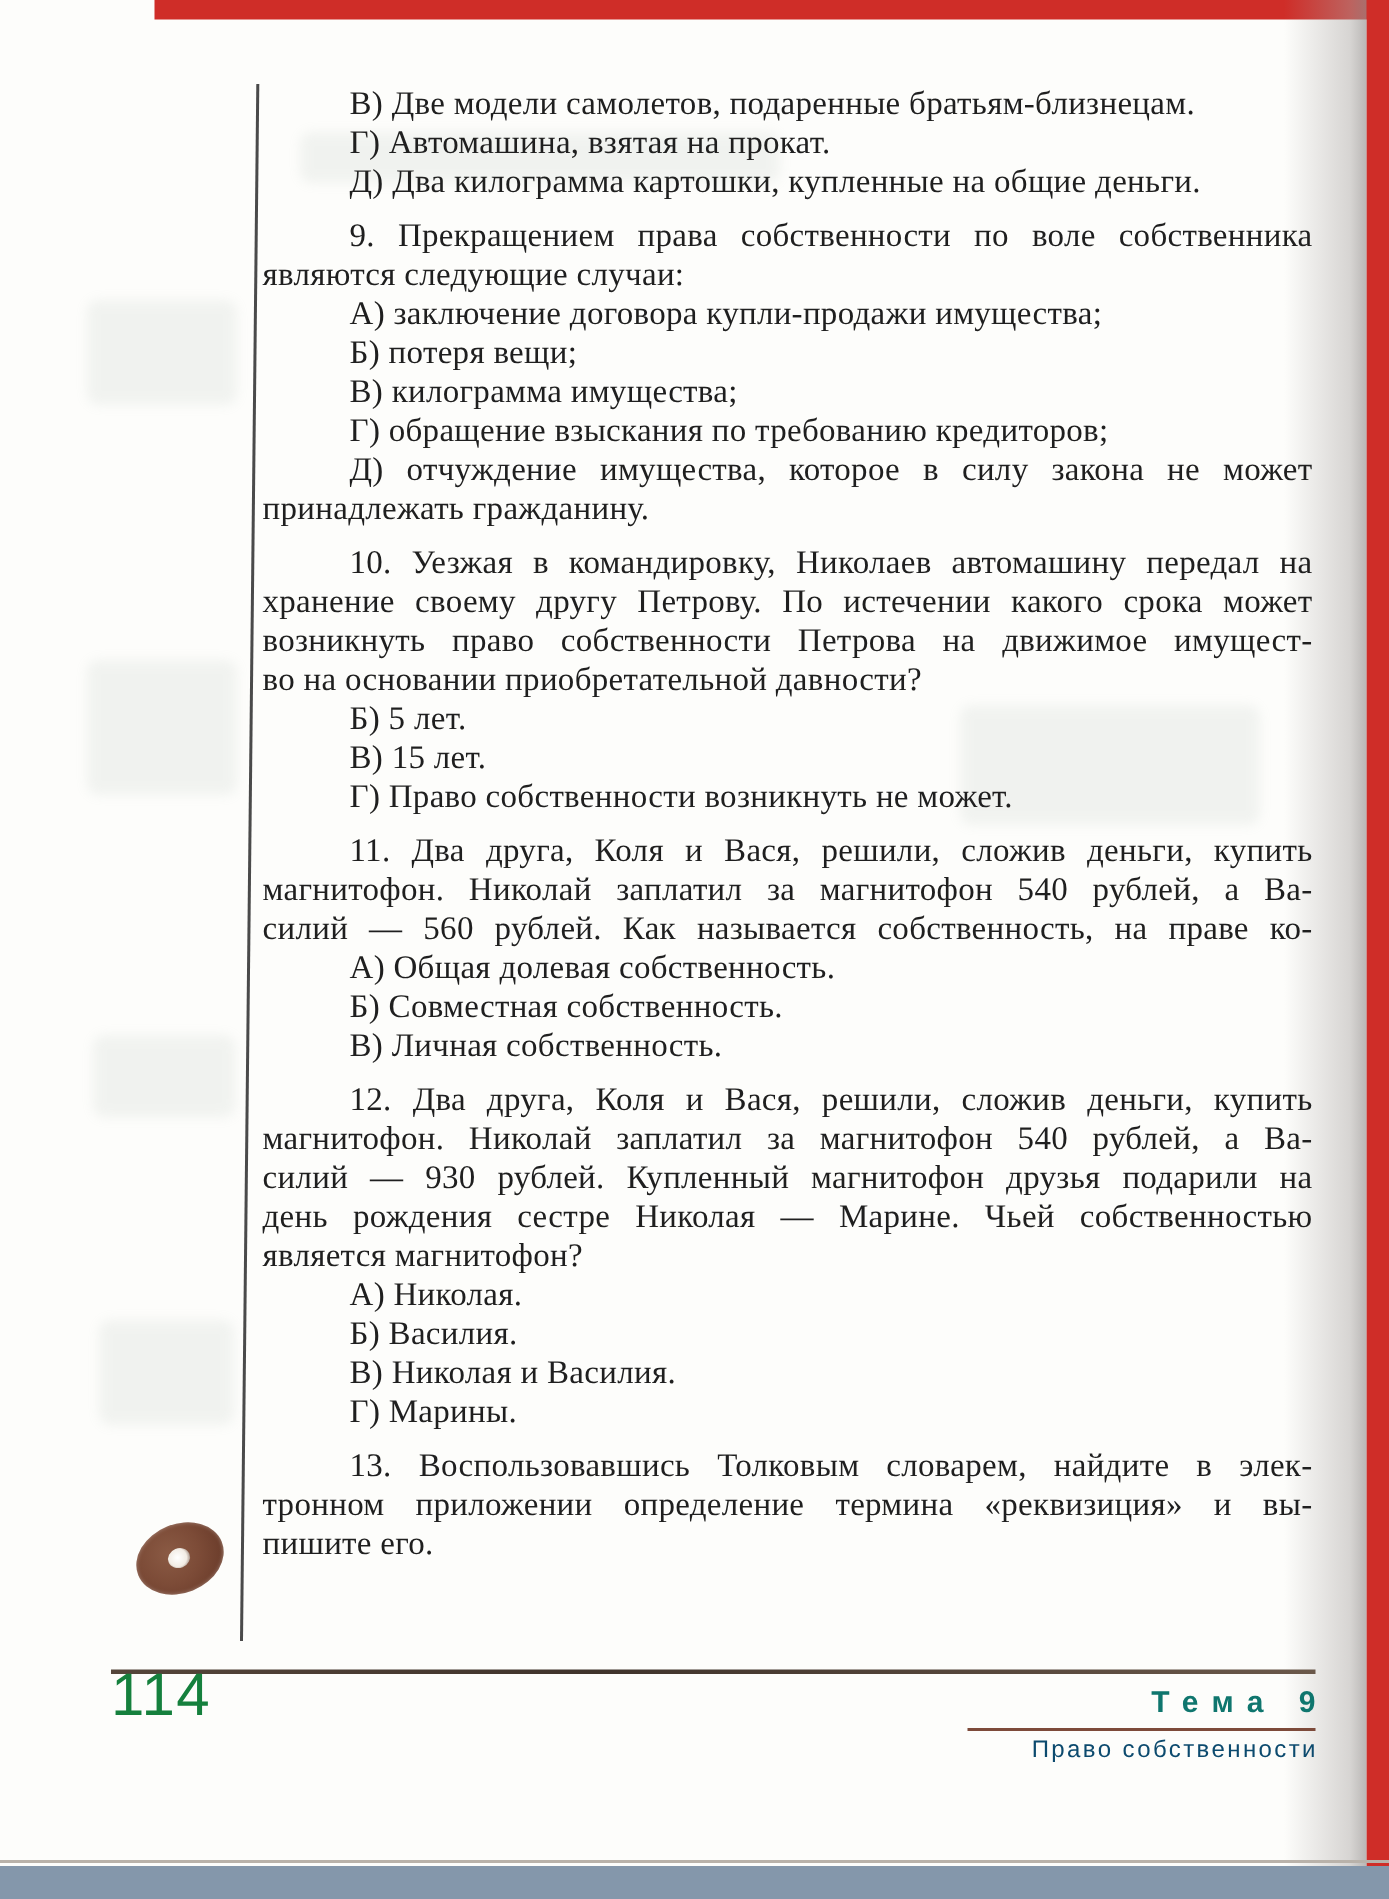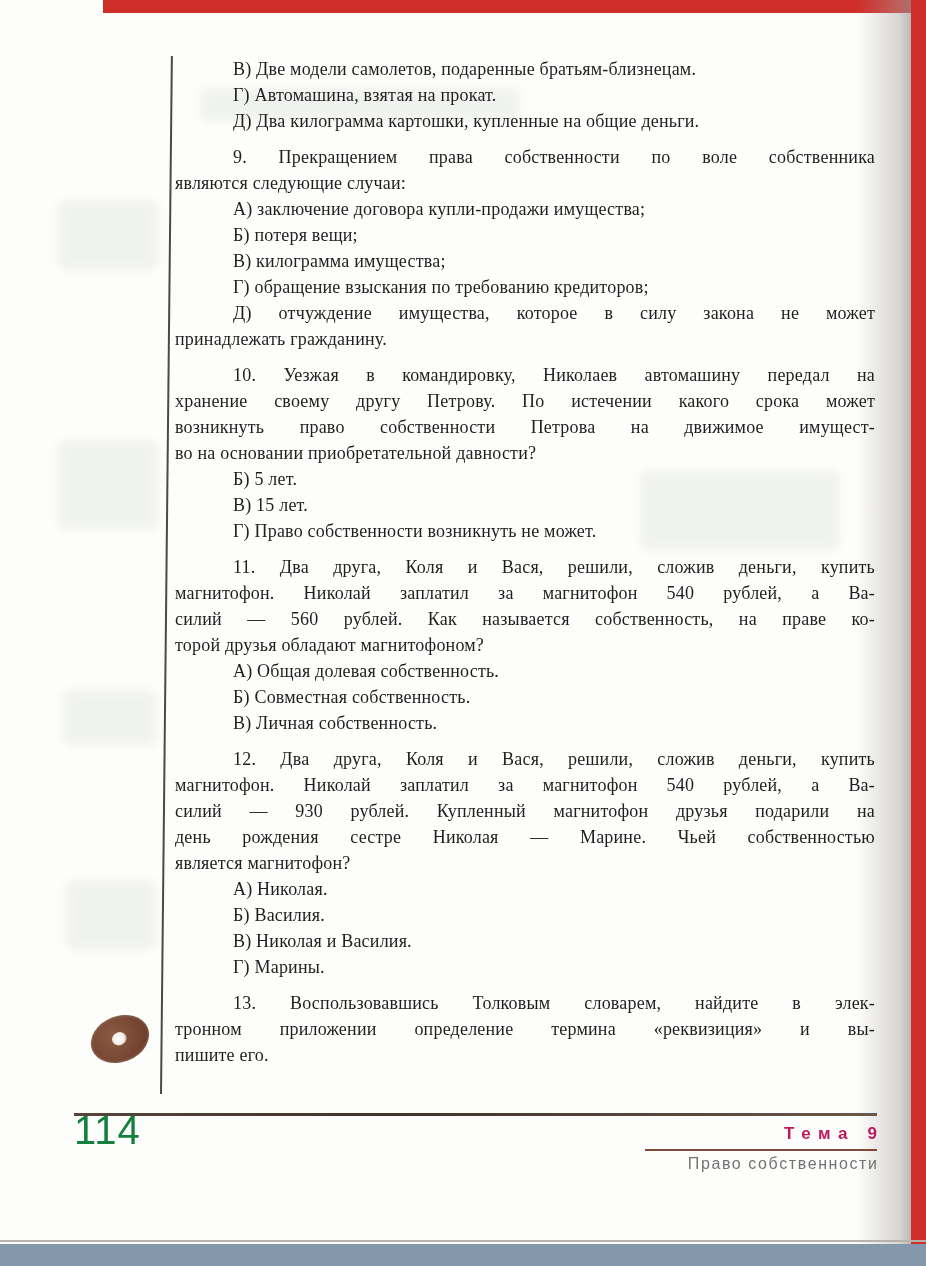--- a/index.html
+++ b/index.html
@@ -12,42 +12,42 @@
   .frame-top{position:absolute;left:103px;top:0;width:823px;height:13px;background:#cf2d28;}
   .frame-right{position:absolute;left:911px;top:0;width:15px;height:1246px;background:#cf2d28;}
   .edge-shadow{position:absolute;left:856px;top:0;width:55px;height:1246px;
     background:linear-gradient(to right,rgba(175,170,168,0) 0%,rgba(168,163,161,.45) 80%,rgba(150,146,145,.65) 100%);}
   .bottom-line{position:absolute;left:0;top:1240px;width:926px;height:2px;background:#b9b2aa;}
   .bottom-bar{position:absolute;left:0;top:1244px;width:926px;height:22px;}
   
   .margin-rule{position:absolute;left:160px;top:56px;width:2px;height:1038px;background:#4a4a4a;transform:rotate(0.6deg);transform-origin:bottom;}
   .text-column{
     position:absolute;left:175px;top:56px;width:700px;
-    font-size:18px;line-height:26px;color:#1f1f1f;letter-spacing:.2px;
+    font-size:22px;line-height:26px;color:#1f1f1f;letter-spacing:.2px;
   }
   .line{white-space:nowrap;}
   .line.just{white-space:normal;text-align:justify;text-align-last:justify;}
   .line.ind{padding-left:58px;}
   .line.gap{margin-top:10px;}
   
   .disc{position:absolute;left:90px;top:1016px;width:60px;height:46px;transform:rotate(-22deg);
     border-radius:50%;
     background:radial-gradient(circle at 40% 38%,#8a5a44 0%,#7c4b37 45%,#6e3f2d 75%,#8a6a55 100%);
     box-shadow:inset 0 0 3px rgba(255,255,255,.35);}
   .disc .hole{position:absolute;left:22px;top:16px;width:15px;height:13px;border-radius:50%;
     background:radial-gradient(circle at 45% 45%,#ffffff 0%,#f2ece4 55%,#5c3a2c 100%);}
   
   .footer-rule{position:absolute;left:74px;top:1113px;width:803px;height:3px;
     background:linear-gradient(to right,#55453a,#3f332b 40%,#6a584a);}
   .page-number{position:absolute;left:74px;top:1108px;font-family:"Liberation Sans","DejaVu Sans",sans-serif;
     font-size:40px;color:#15803d;letter-spacing:1px;}
   .theme-block{position:absolute;right:49px;top:1124px;text-align:right;font-family:"Liberation Sans","DejaVu Sans",sans-serif;}
-  .theme-label{font-size:17px;font-weight:bold;color:#be185d;letter-spacing:.45em;margin-right:-.45em;}
+  .theme-label{font-size:20px;font-weight:bold;color:#0f766e;letter-spacing:.45em;margin-right:-.45em;}
   .theme-underline{width:232px;height:2px;background:#7d4a3a;margin-top:5px;}
-  .theme-subtitle{font-size:16px;color:#737373;letter-spacing:.1em;margin-top:4px;margin-right:-.1em;}
+  .theme-subtitle{font-size:16px;color:#0c4a6e;letter-spacing:.1em;margin-top:4px;margin-right:-.1em;}
   
   .watermark{position:absolute;left:0;top:1268px;height:17px;padding:1px 6px 0 4px;
     font-family:"Liberation Sans","DejaVu Sans",sans-serif;font-size:13px;color:#33331f;}
   
   .smudge{position:absolute;background:#a9b6ad;opacity:.14;filter:blur(4px);border-radius:8px;}
 </style>
 </head>
 <body style="background: rgb(253, 253, 251);">
 
 <div class="frame-top" style="background: rgb(207, 45, 40);"></div>
@@ -77,21 +77,20 @@
     <div class="line ind just gap">10. Уезжая в командировку, Николаев автомашину передал на</div>
     <div class="line just">хранение своему другу Петрову. По истечении какого срока может</div>
     <div class="line just">возникнуть право собственности Петрова на движимое имущест-</div>
     <div class="line">во на основании приобретательной давности?</div>
     <div class="line ind">Б) 5 лет.</div>
     <div class="line ind">В) 15 лет.</div>
     <div class="line ind">Г) Право собственности возникнуть не может.</div>
     <div class="line ind just gap">11. Два друга, Коля и Вася, решили, сложив деньги, купить</div>
     <div class="line just">магнитофон. Николай заплатил за магнитофон 540 рублей, а Ва-</div>
     <div class="line just">силий — 560 рублей. Как называется собственность, на праве ко-</div>
-    <div class="line">торой друзья обладают магнитофоном?</div>
     <div class="line ind">А) Общая долевая собственность.</div>
     <div class="line ind">Б) Совместная собственность.</div>
     <div class="line ind">В) Личная собственность.</div>
     <div class="line ind just gap">12. Два друга, Коля и Вася, решили, сложив деньги, купить</div>
     <div class="line just">магнитофон. Николай заплатил за магнитофон 540 рублей, а Ва-</div>
     <div class="line just">силий — 930 рублей. Купленный магнитофон друзья подарили на</div>
     <div class="line just">день рождения сестре Николая — Марине. Чьей собственностью</div>
     <div class="line">является магнитофон?</div>
     <div class="line ind">А) Николая.</div>
     <div class="line ind">Б) Василия.</div>

